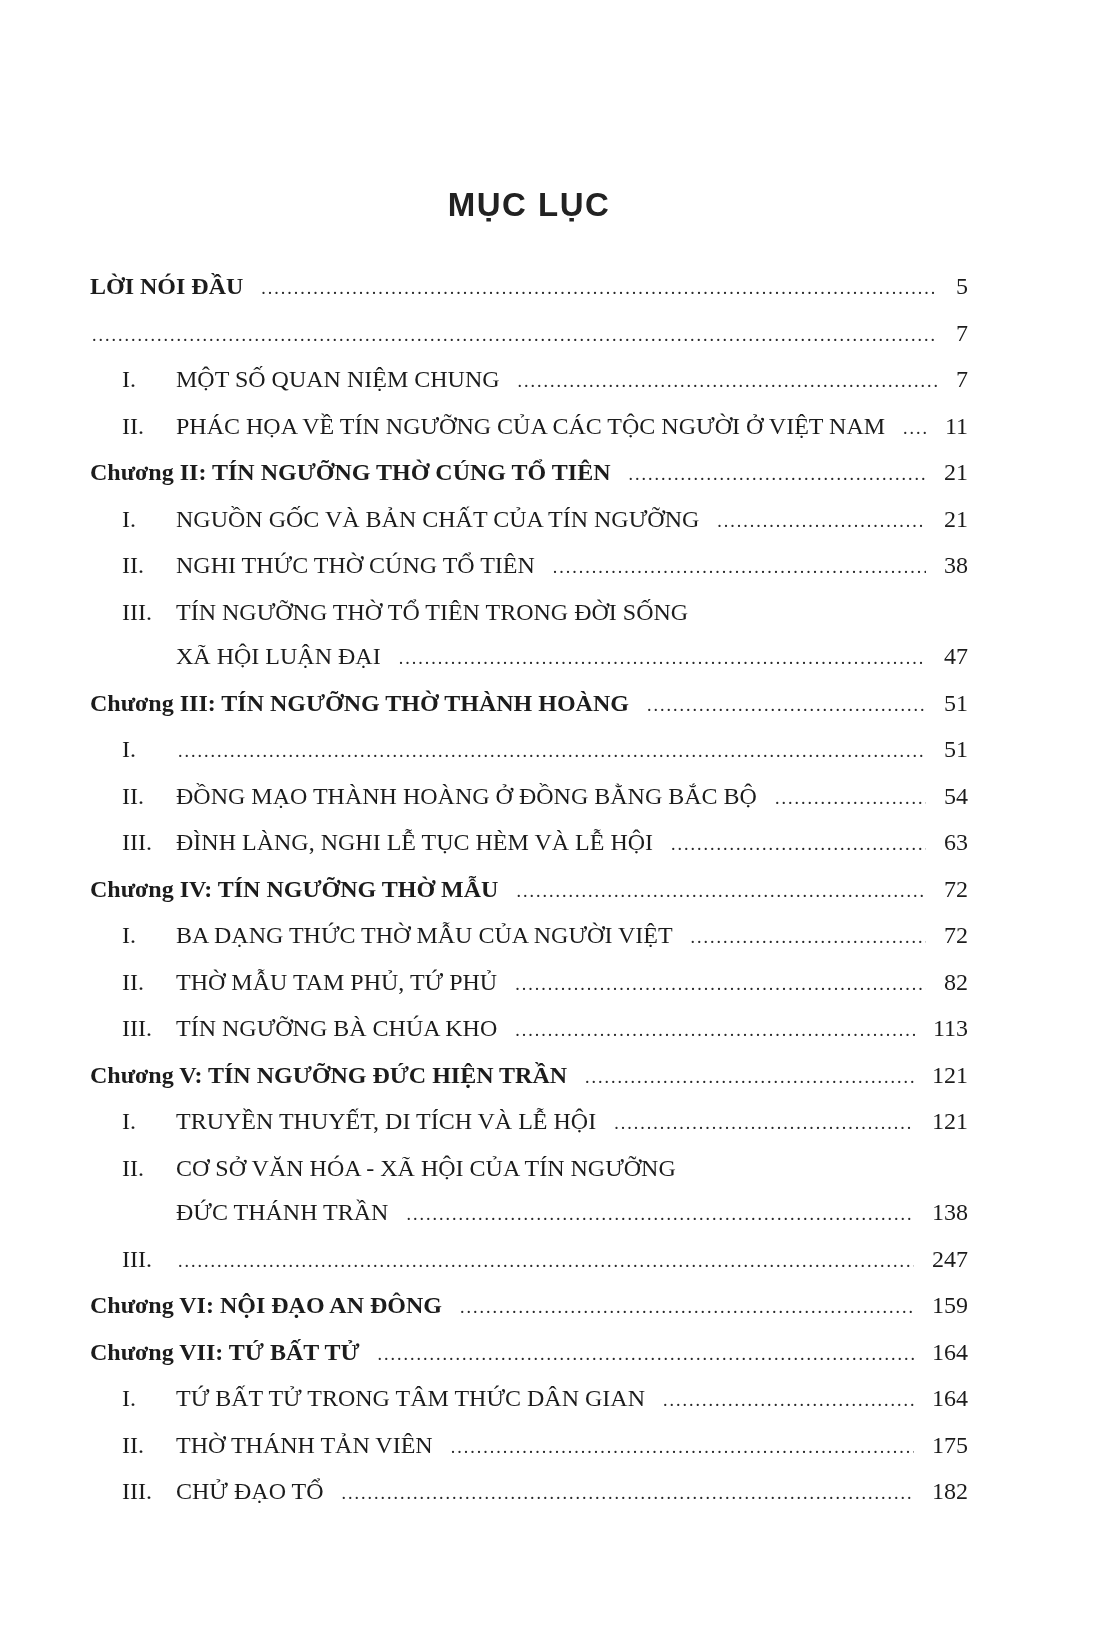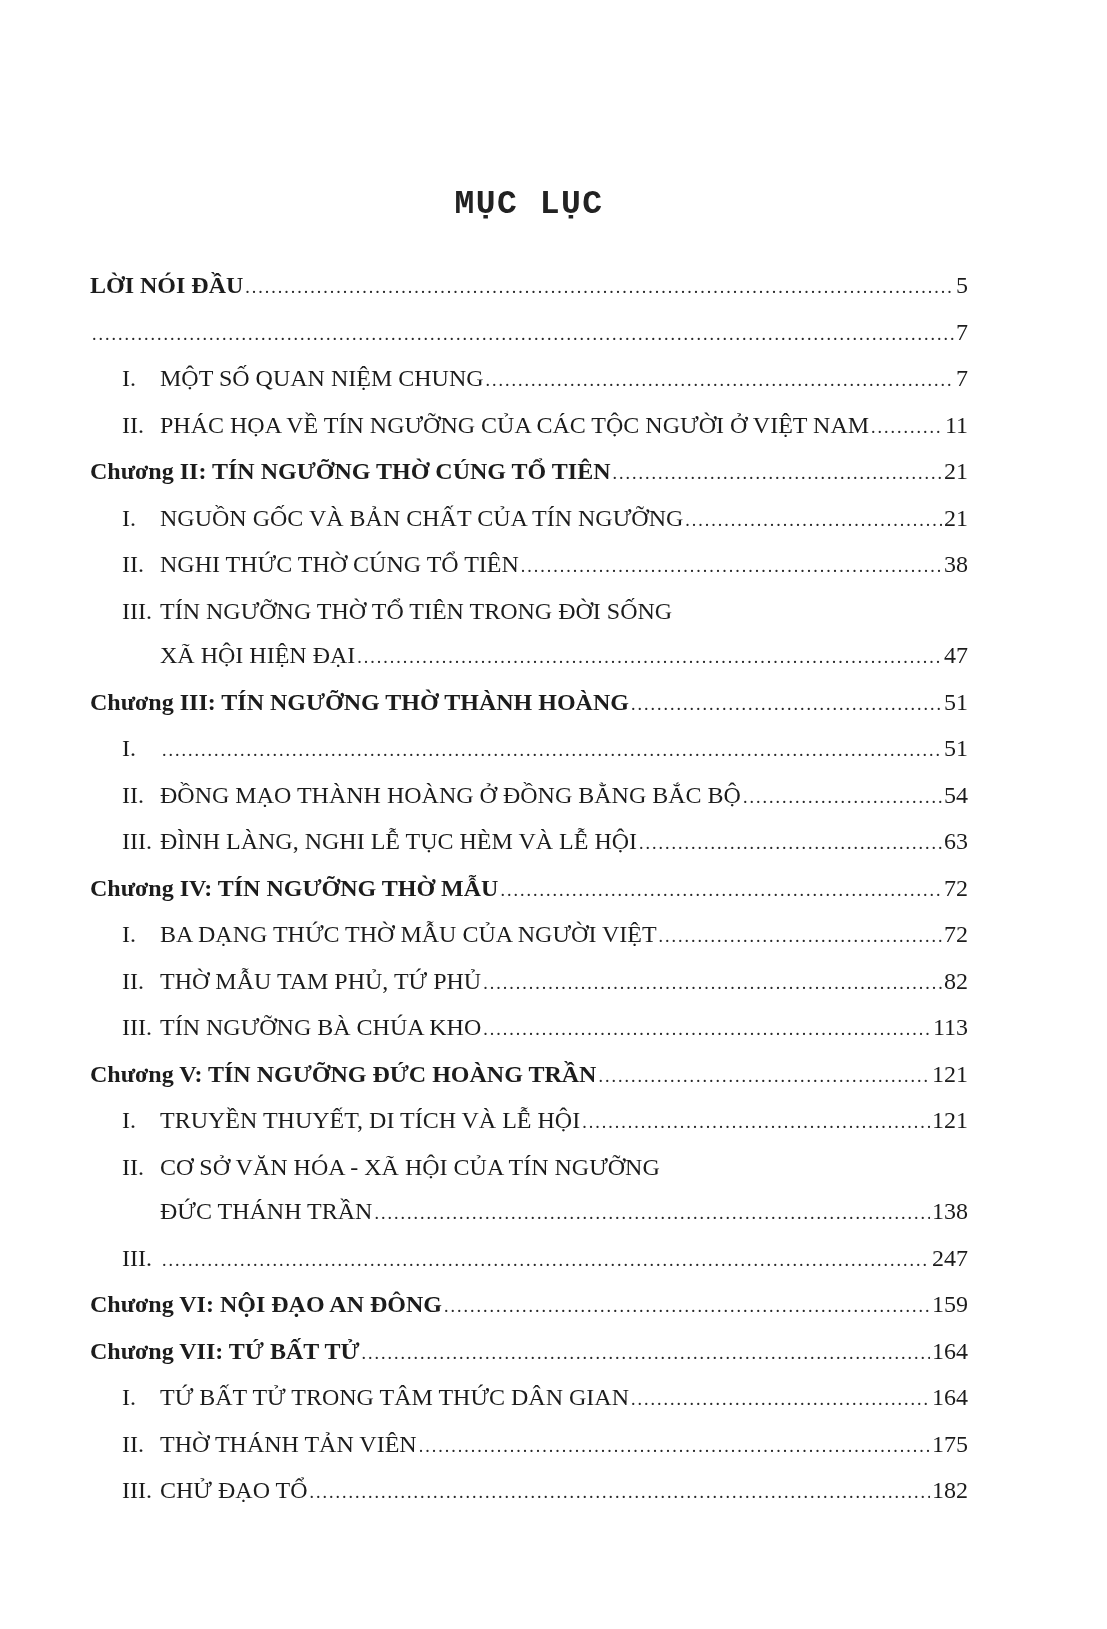--- a/index.html
+++ b/index.html
@@ -16,37 +16,38 @@
     overflow: hidden;
   }
   .page {
     box-sizing: border-box;
     width: 1107px;
     height: 1629px;
     padding: 186px 139px 40px 90px;
     background: #ffffff;
   }
   .toc-title {
-    font-family: Liberation Mono, monospace;
+    font-family: Liberation Sans, sans-serif;
     font-weight: 700;
     font-size: 33px;
     letter-spacing: 1.5px;
     text-align: center;
     margin: 0 0 40px 0;
     color: #222222;
   }
   .toc-list {
     width: 100%;
   }
   .toc-row {
     display: flex;
     align-items: baseline;
     line-height: 44.5px;
     font-size: 24px;
     white-space: nowrap;
+    gap: 16px;
   }
   .toc-row .numeral {
     flex: 0 0 38px;
     margin-left: 32px;
     font-size: 24px;
   }
   .toc-row .label {
     flex: 0 1 auto;
     white-space: nowrap;
   }
@@ -118,21 +119,21 @@
     <span class="dots"></span>
     <span class="pagenum">38</span>
   </div>
       <div class="toc-row sub">
     <span class="numeral">III.</span>
     <span class="label">TÍN NGƯỠNG THỜ TỔ TIÊN TRONG ĐỜI SỐNG</span>
 
   </div>
       <div class="toc-row subcont">
     <span class="numeral"></span>
-    <span class="label">XÃ HỘI HIỆN ĐẠI</span>
+    <span class="label">XÃ HỘI LUẬN ĐẠI</span>
     <span class="dots"></span>
     <span class="pagenum">47</span>
   </div>
       <div class="toc-row chapter">
 
     <span class="label">Chương III: TÍN NGƯỠNG THỜ THÀNH HOÀNG</span>
     <span class="dots"></span>
     <span class="pagenum">51</span>
   </div>
       <div class="toc-row sub">
@@ -171,21 +172,21 @@
     <span class="pagenum">82</span>
   </div>
       <div class="toc-row sub">
     <span class="numeral">III.</span>
     <span class="label">TÍN NGƯỠNG BÀ CHÚA KHO</span>
     <span class="dots"></span>
     <span class="pagenum">113</span>
   </div>
       <div class="toc-row chapter">
 
-    <span class="label">Chương V: TÍN NGƯỠNG ĐỨC HOÀNG TRẦN</span>
+    <span class="label">Chương V: TÍN NGƯỠNG ĐỨC HIỆN TRẦN</span>
     <span class="dots"></span>
     <span class="pagenum">121</span>
   </div>
       <div class="toc-row sub">
     <span class="numeral">I.</span>
     <span class="label">TRUYỀN THUYẾT, DI TÍCH VÀ LỄ HỘI</span>
     <span class="dots"></span>
     <span class="pagenum">121</span>
   </div>
       <div class="toc-row sub">

